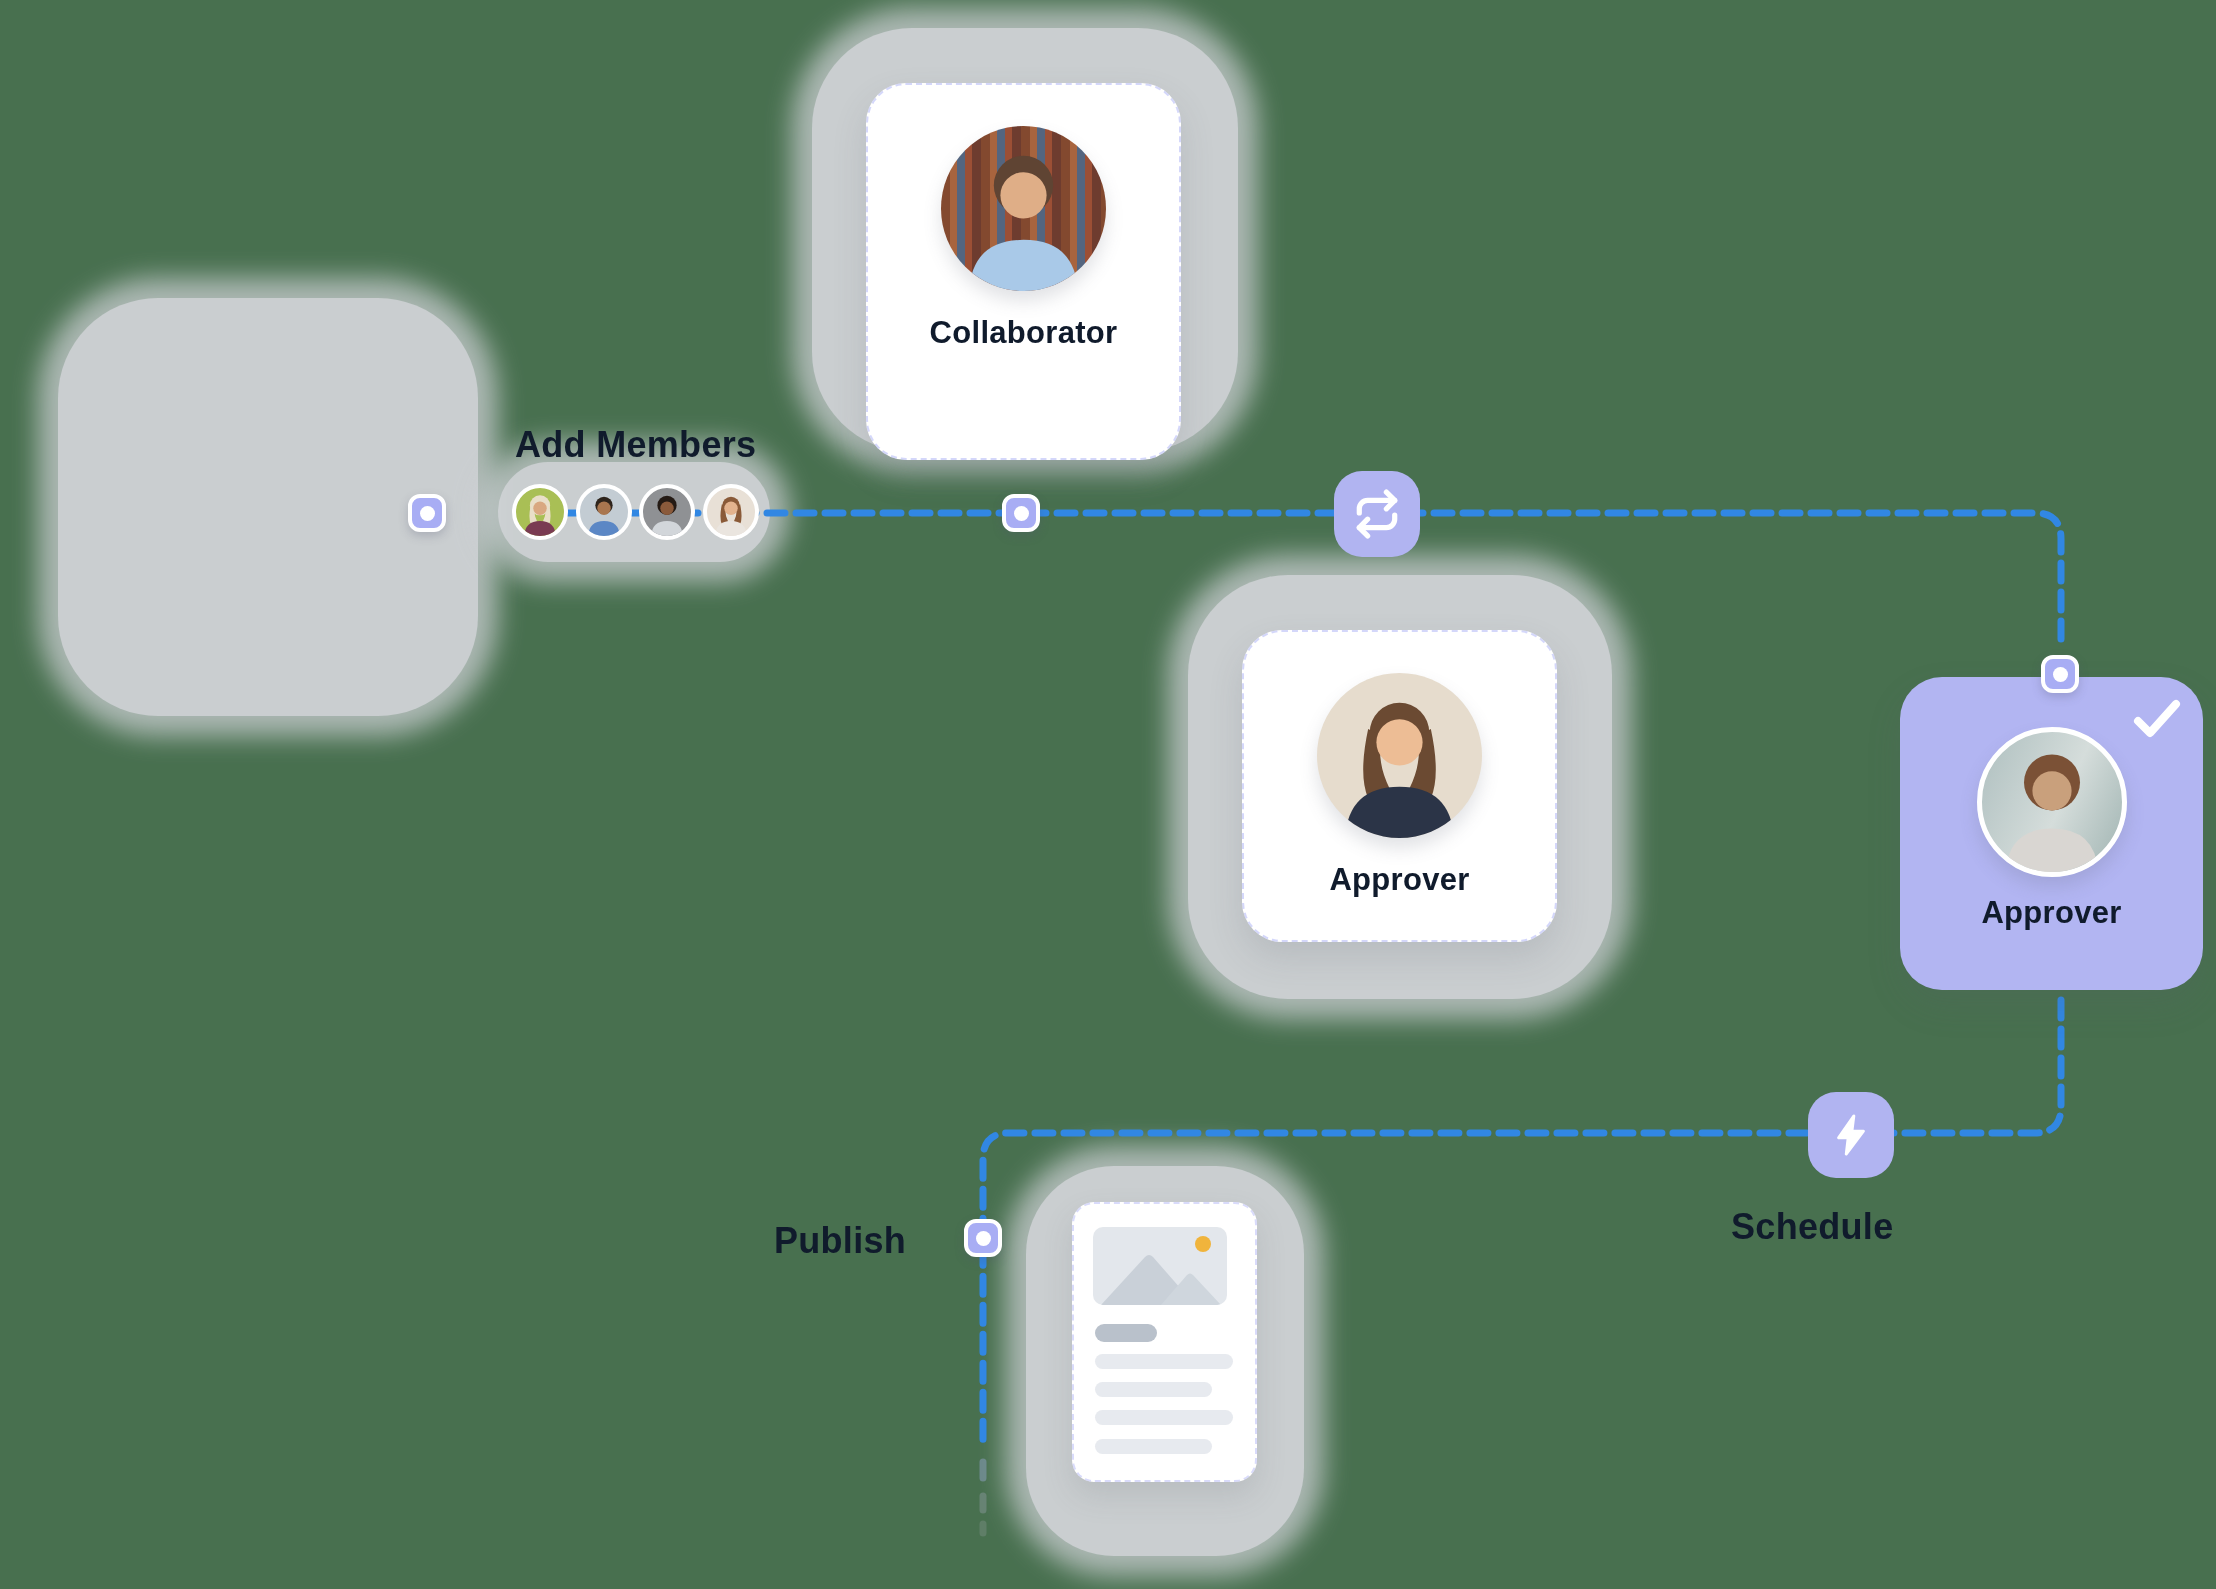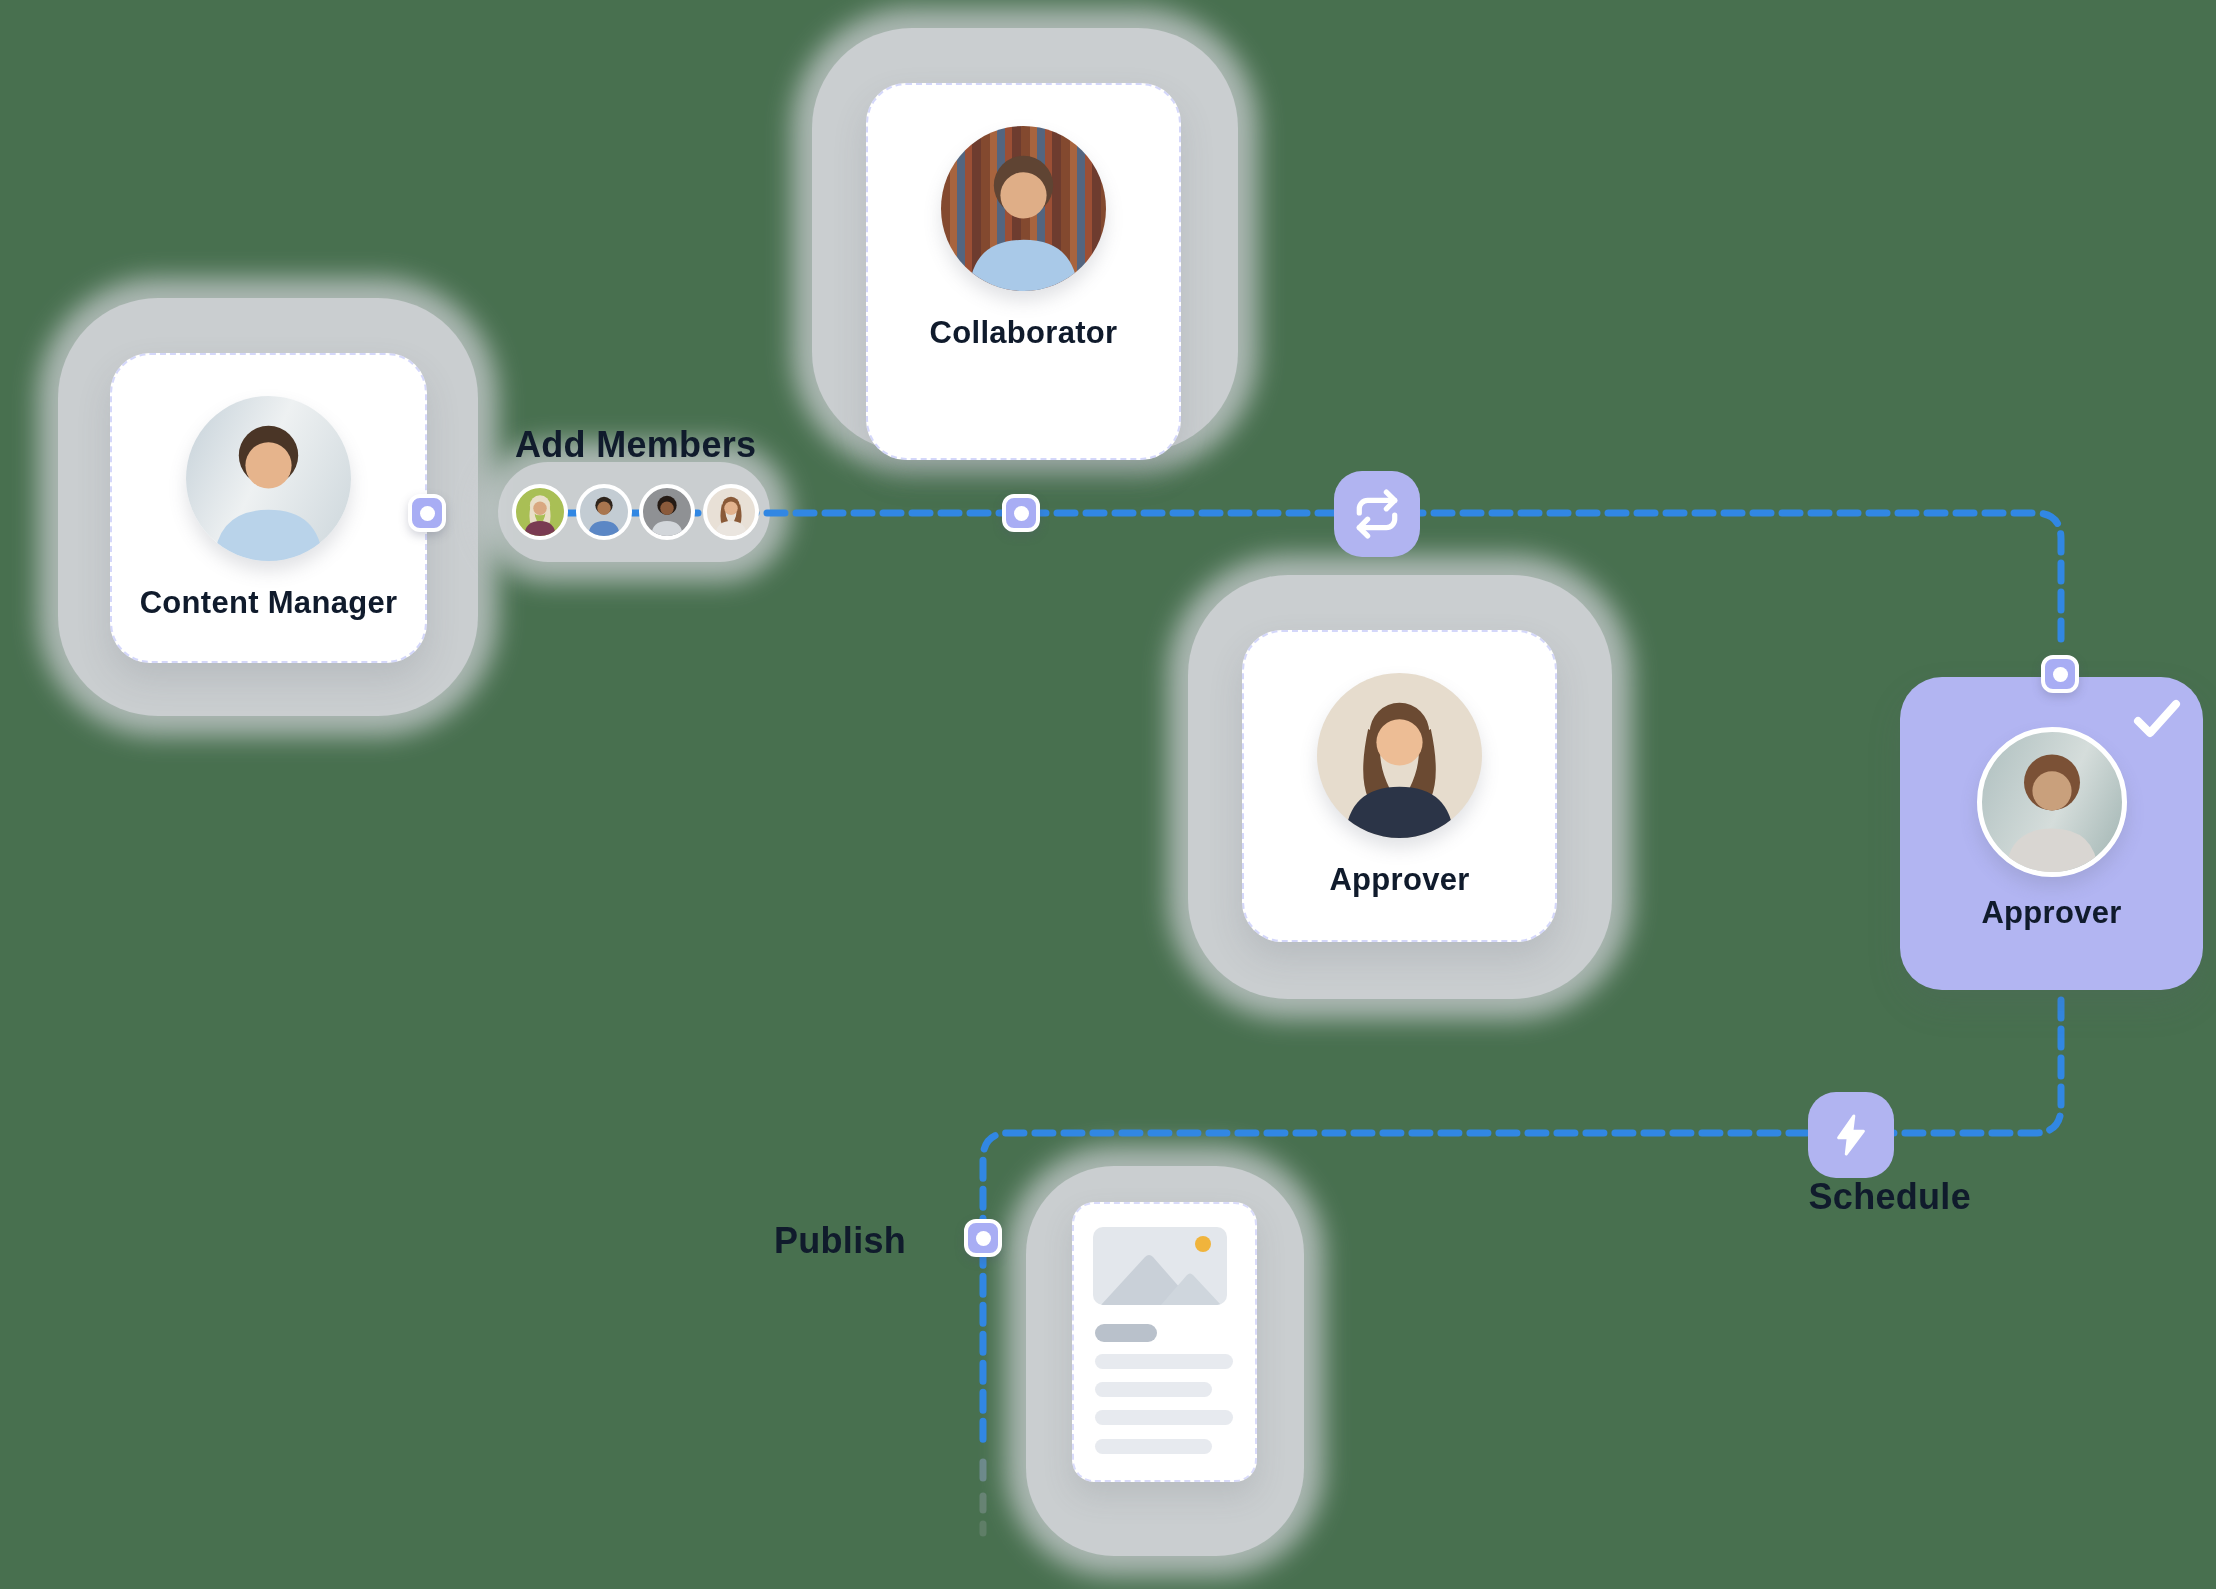--- a/index.html
+++ b/index.html
@@ -90,21 +90,21 @@
   }
   .icon-sync{left:1334px;top:471px;}
   .icon-schedule{left:1808px;top:1092px;}
 
   .flow-label{
     position:absolute;z-index:4;
     font-size:36px;font-weight:700;letter-spacing:.3px;
     color:var(--text-navy,#101b2c);
   }
   .label-members{left:515px;top:424px;}
-  .label-schedule{left:1731px;top:1176px;width:240px;text-align:right;}
+  .label-schedule{left:1731px;top:1206px;width:240px;text-align:left;}
   .label-publish{left:740px;top:1220px;width:200px;text-align:center;}
 
   .doc-card{
     position:absolute;z-index:3;left:1072px;top:1202px;width:185px;height:280px;
     background:#fff;border-radius:22px;
     box-shadow:0 14px 30px rgba(85,92,104,.15);
   }
   .doc-card::before{
     content:"";position:absolute;inset:0;border-radius:inherit;
     border:2px dashed rgba(170,176,246,.45);pointer-events:none;
@@ -134,30 +134,20 @@
   <div class="blob blob-publish"></div>
 
   <svg class="lines" viewBox="0 0 2216 1589">
     <path class="dash" d="M535 513 L2035 513 Q2061 513 2061 539 L2061 648"></path>
     <path class="dash" d="M2061 1000 L2061 1107 Q2061 1133 2035 1133 L1009 1133 Q983 1133 983 1159 L983 1440"></path>
     <line class="dash dash-fade1" x1="983" y1="1462" x2="983" y2="1478"></line>
     <line class="dash dash-fade2" x1="983" y1="1496" x2="983" y2="1510"></line>
     <line class="dash dash-fade3" x1="983" y1="1524" x2="983" y2="1533"></line>
   </svg>
 
-  <div class="role-card card-cm">
-    <div class="avatar avatar-big" style="background: linear-gradient(115deg, rgb(196, 208, 216) 0%, rgb(238, 241, 242) 45%, rgb(204, 214, 219) 100%);">
-        <svg viewBox="0 0 100 100" preserveAspectRatio="xMidYMid slice">
-          <circle cx="50" cy="36" r="18" fill="#4a3526"></circle>
-          <circle cx="50" cy="42" r="14" fill="#e6b48c"></circle>
-          <path d="M17 100 Q19 69 50 69 Q81 69 83 100 Z" fill="#b9d3ea"></path>
-        </svg>
-      </div>
-    <div class="card-label">Content Manager</div>
-  </div>
 
   <div class="role-card card-collab">
     <div class="avatar avatar-big" style="background: repeating-linear-gradient(90deg, rgb(131, 73, 47) 0px, rgb(131, 73, 47) 9px, rgb(168, 100, 62) 9px, rgb(168, 100, 62) 16px, rgb(84, 101, 127) 16px, rgb(84, 101, 127) 24px, rgb(156, 79, 53) 24px, rgb(156, 79, 53) 31px, rgb(110, 60, 47) 31px, rgb(110, 60, 47) 40px);">
         <svg viewBox="0 0 100 100" preserveAspectRatio="xMidYMid slice">
           <circle cx="50" cy="36" r="18" fill="#5f4433"></circle>
           <circle cx="50" cy="42" r="14" fill="#dfae87"></circle>
           <path d="M17 100 Q19 69 50 69 Q81 69 83 100 Z" fill="#a9c9e8"></path>
         </svg>
       </div>
     <div class="card-label">Collaborator</div>

